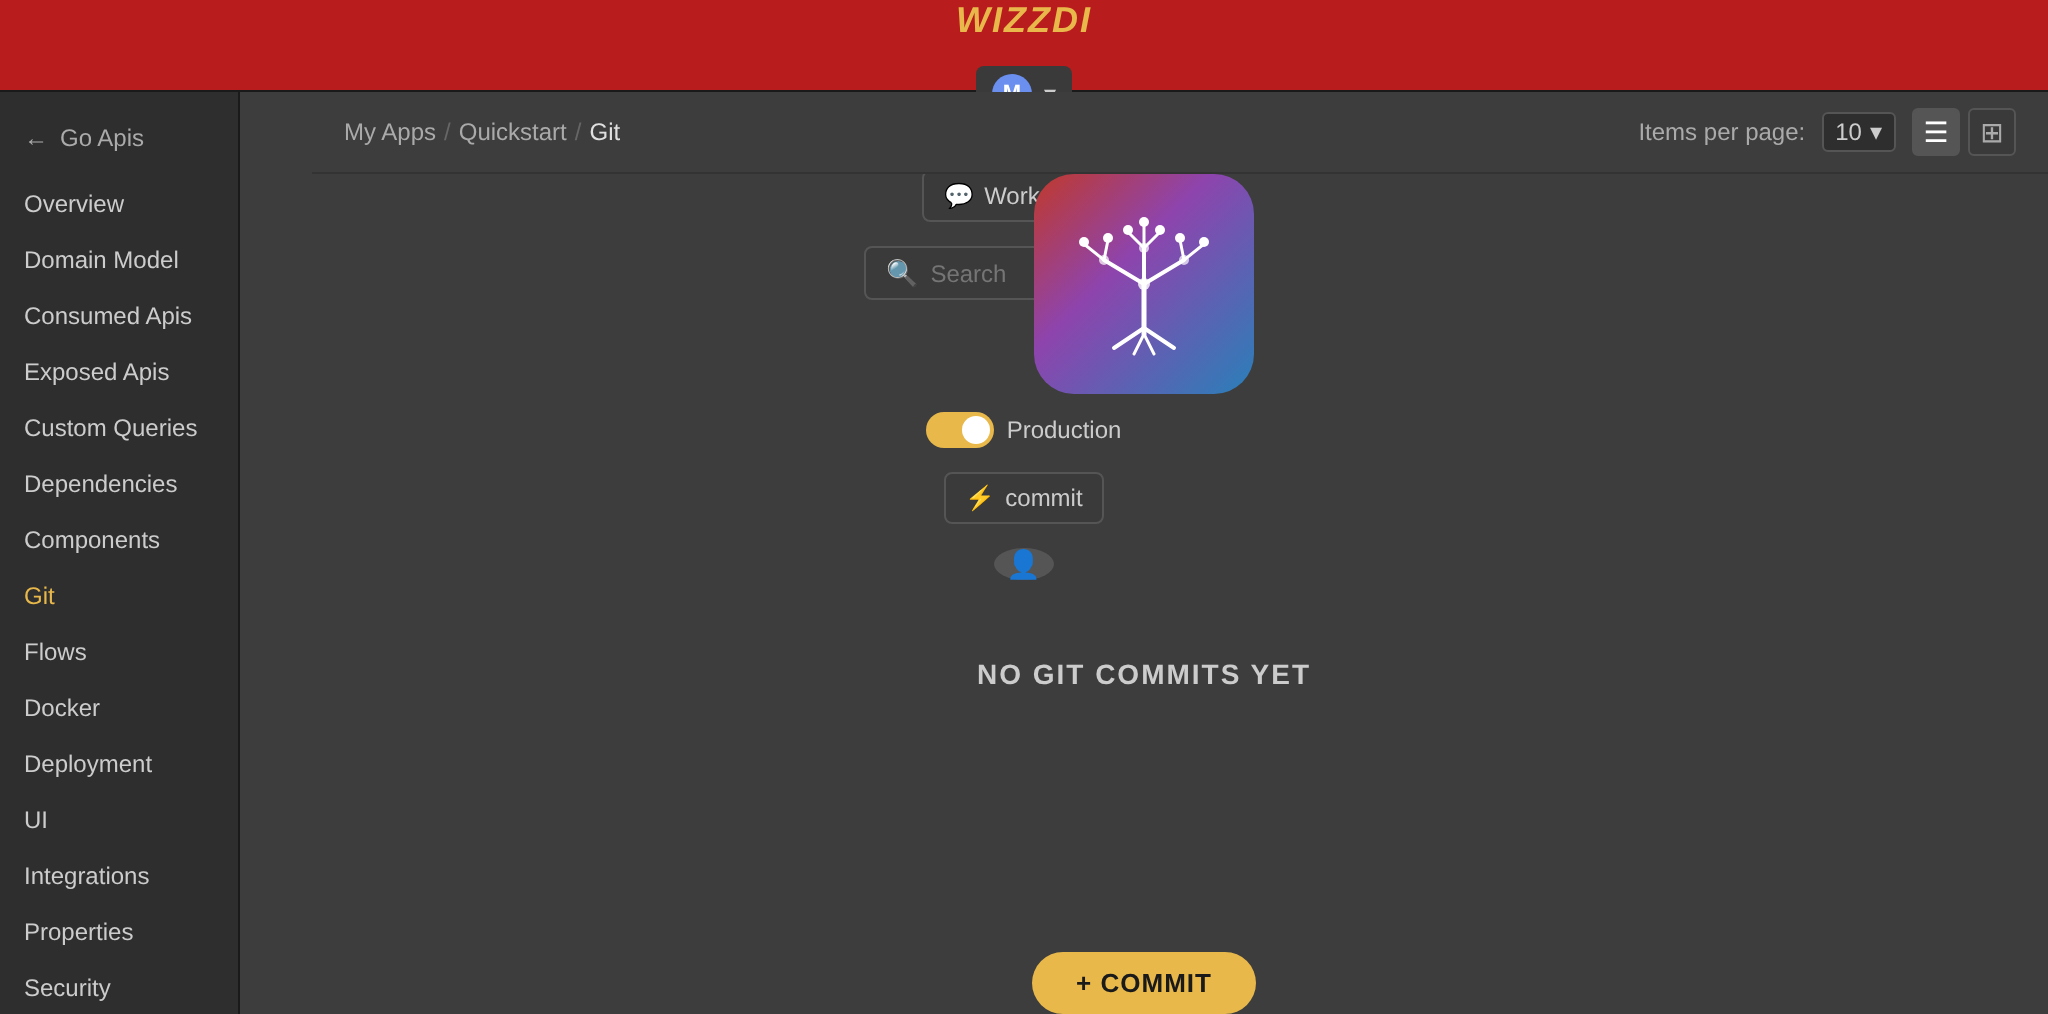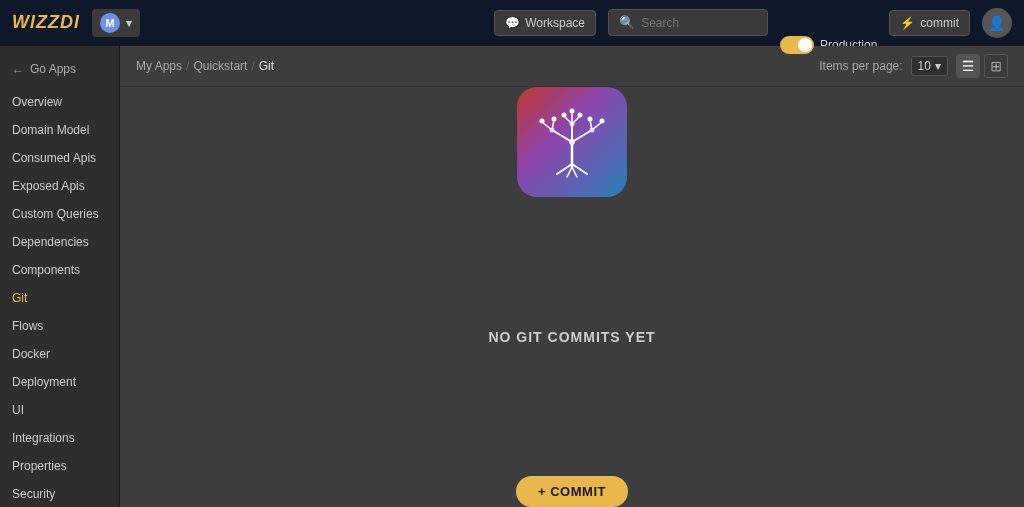--- a/index.html
+++ b/index.html
@@ -1,26 +1,27 @@
 <!DOCTYPE html>
 <html><head>
   <meta charset="utf-8">
   <style>
     * { margin: 0; padding: 0; box-sizing: border-box; }
     body { font-family: -apple-system, BlinkMacSystemFont, 'Segoe UI', sans-serif; background: #3d3d3d; color: #e0e0e0; width: 1024px; height: 507px; overflow: hidden; }
 
     
     .header {
-      background: #0f172a;
+      background: #b91c1c;
       height: 46px;
       display: flex;
       align-items: center;
       padding: 0 12px;
       gap: 12px;
       border-bottom: 1px solid #1a1a1a;
+      flex-direction: column;
     }
     .logo {
       color: #e8b84b;
       font-weight: 900;
       font-size: 18px;
       letter-spacing: 1px;
       font-style: italic;
     }
     .workspace-selector {
       display: flex;
@@ -150,20 +151,21 @@
     }
 
     
     .breadcrumb-bar {
       display: flex;
       align-items: center;
       justify-content: space-between;
       padding: 8px 16px;
       background: #3d3d3d;
       border-bottom: 1px solid #333;
+      margin-left: 36px;
     }
     .breadcrumb {
       display: flex; align-items: center; gap: 4px;
       font-size: 12px; color: #aaa;
     }
     .breadcrumb a { color: #aaa; text-decoration: none; cursor: pointer; }
     .breadcrumb .current { color: #e0e0e0; }
     .breadcrumb-sep { color: #666; }
     .pagination-controls {
       display: flex; align-items: center; gap: 8px;
@@ -275,21 +277,21 @@
   <div class="user-avatar-btn">
     <span style="font-size:14px;">👤</span>
   </div>
 </div>
 
 <div class="main-layout">
 
   <div class="sidebar">
     <div class="go-back">
       <span>←</span>
-      <span>Go Apps</span>
+      <span>Go Apis</span>
     </div>
 
     <div class="sidebar-item">Overview</div>
     <div class="sidebar-item">Domain Model</div>
     <div class="sidebar-item">Consumed Apis</div>
     <div class="sidebar-item">Exposed Apis</div>
     <div class="sidebar-item">Custom Queries</div>
     <div class="sidebar-item">Dependencies</div>
     <div class="sidebar-item">Components</div>
     <div class="sidebar-item active">Git</div>

